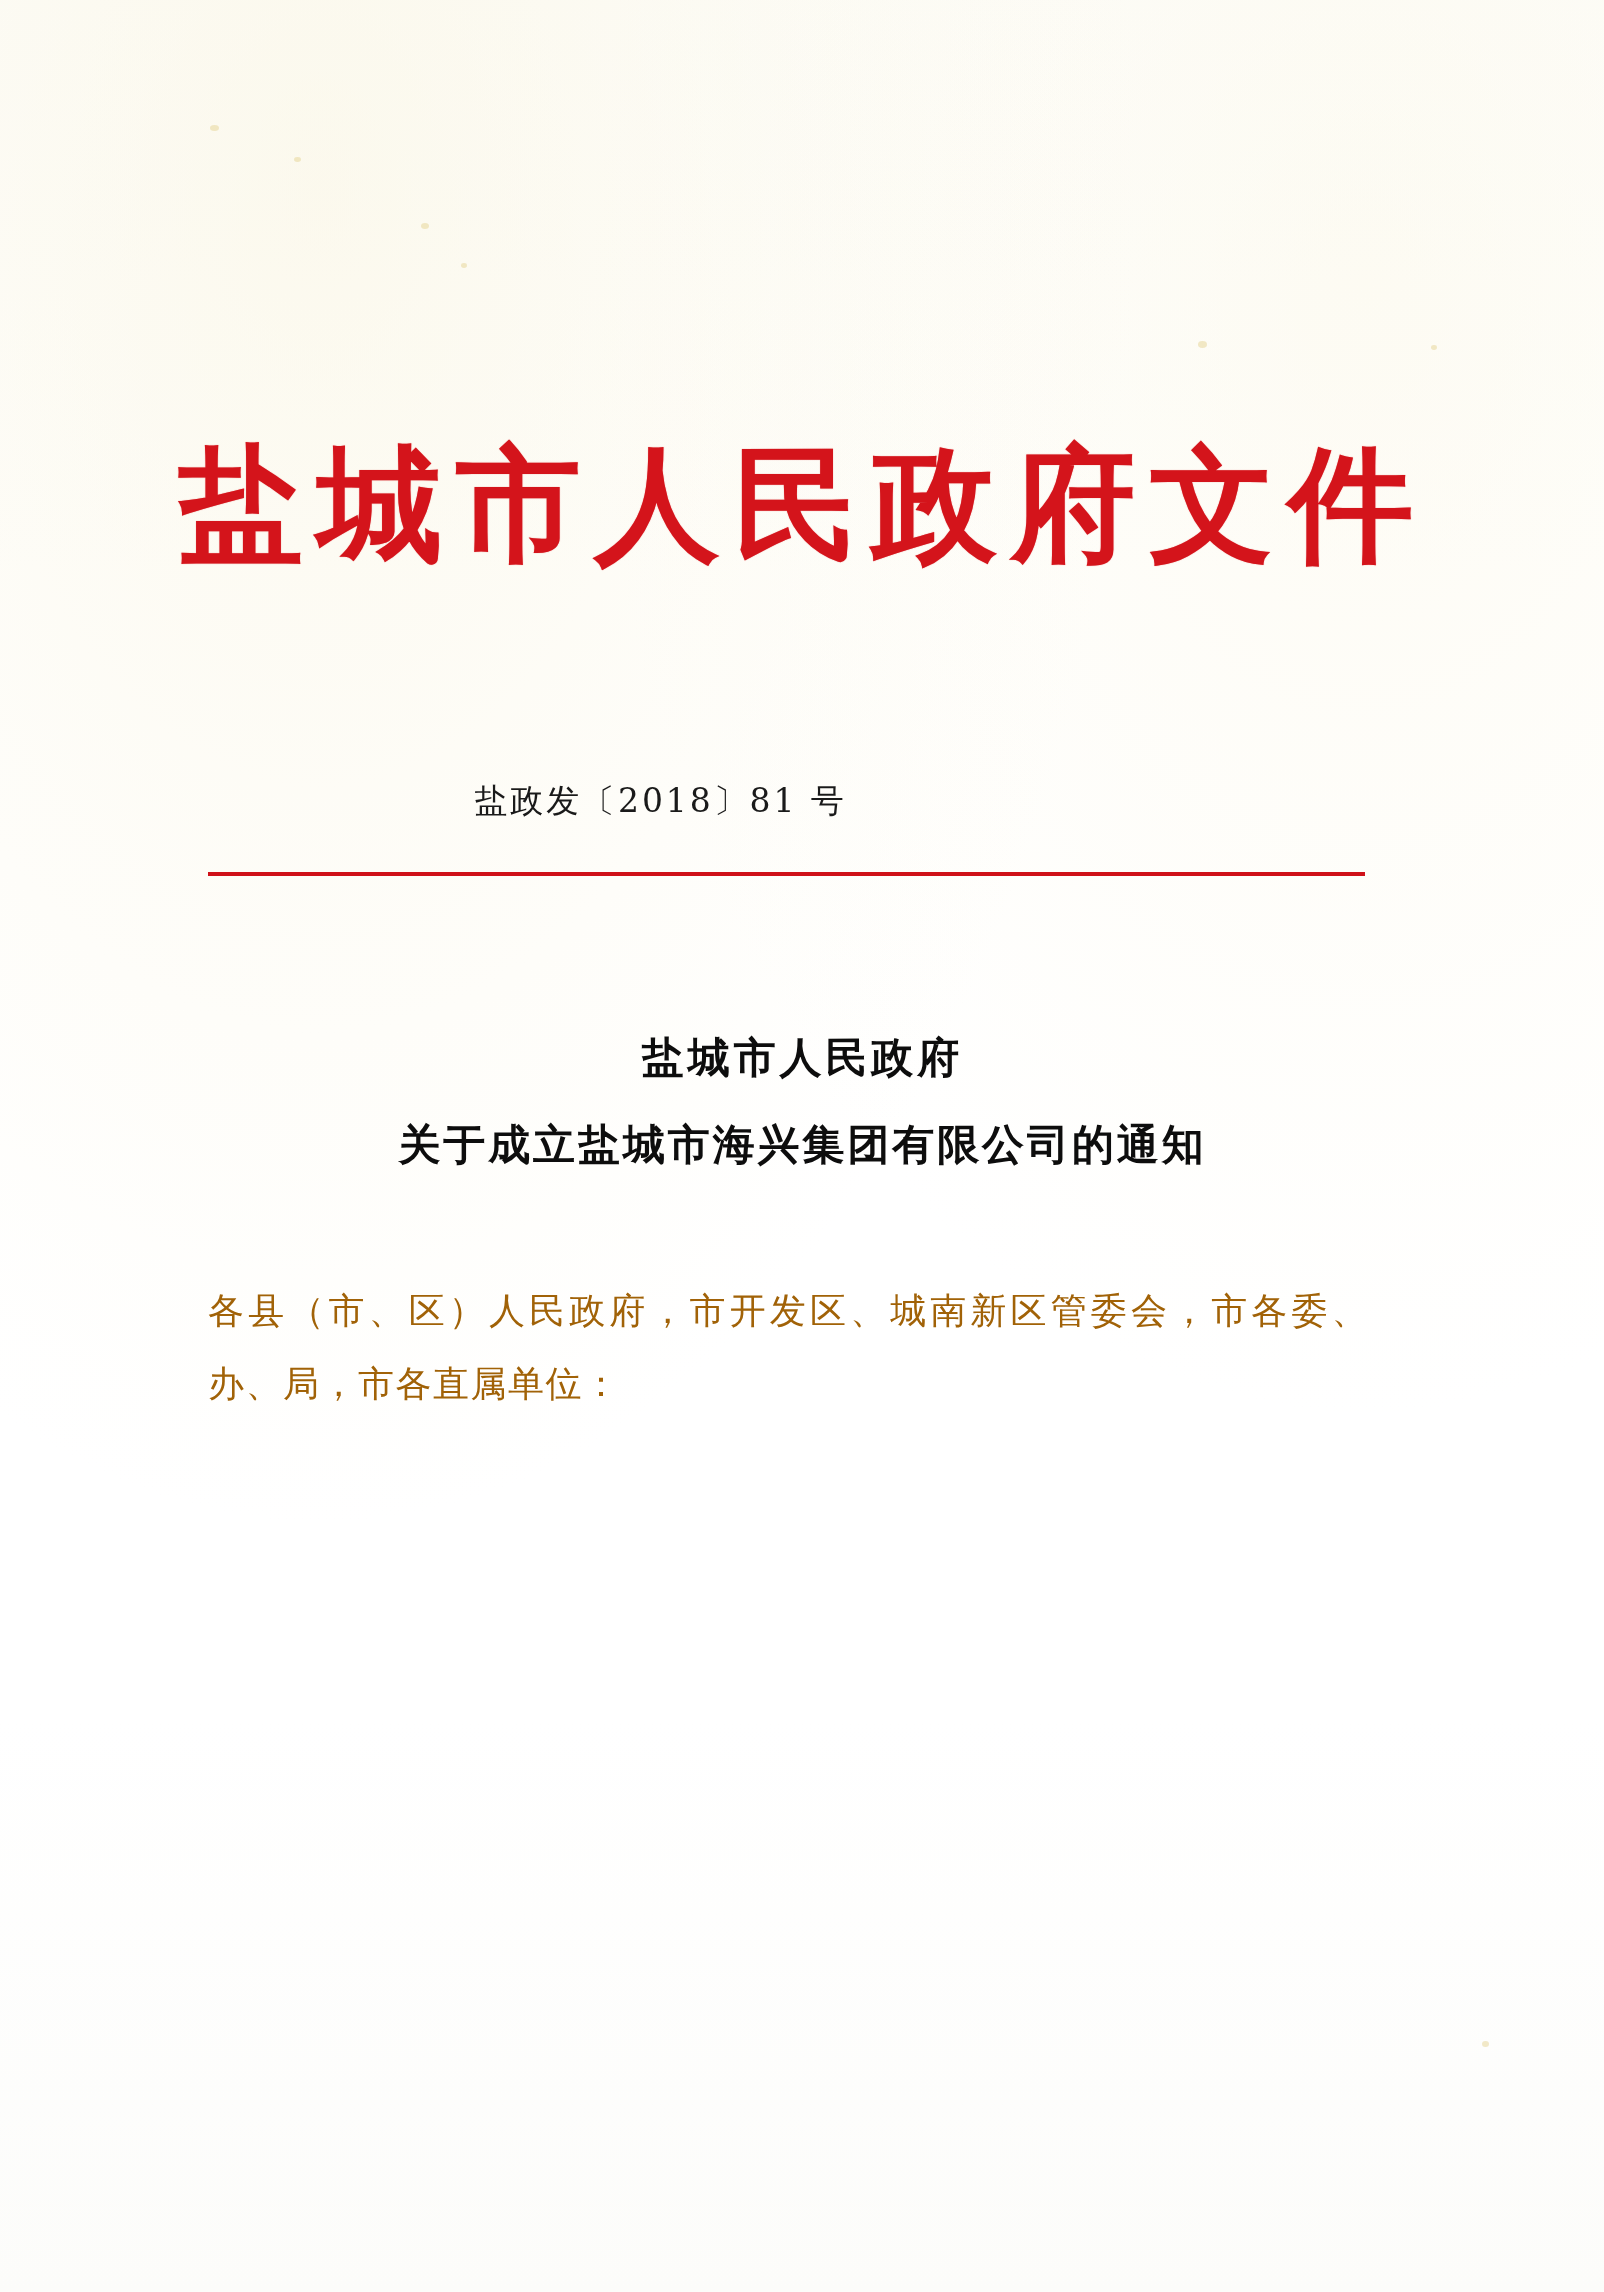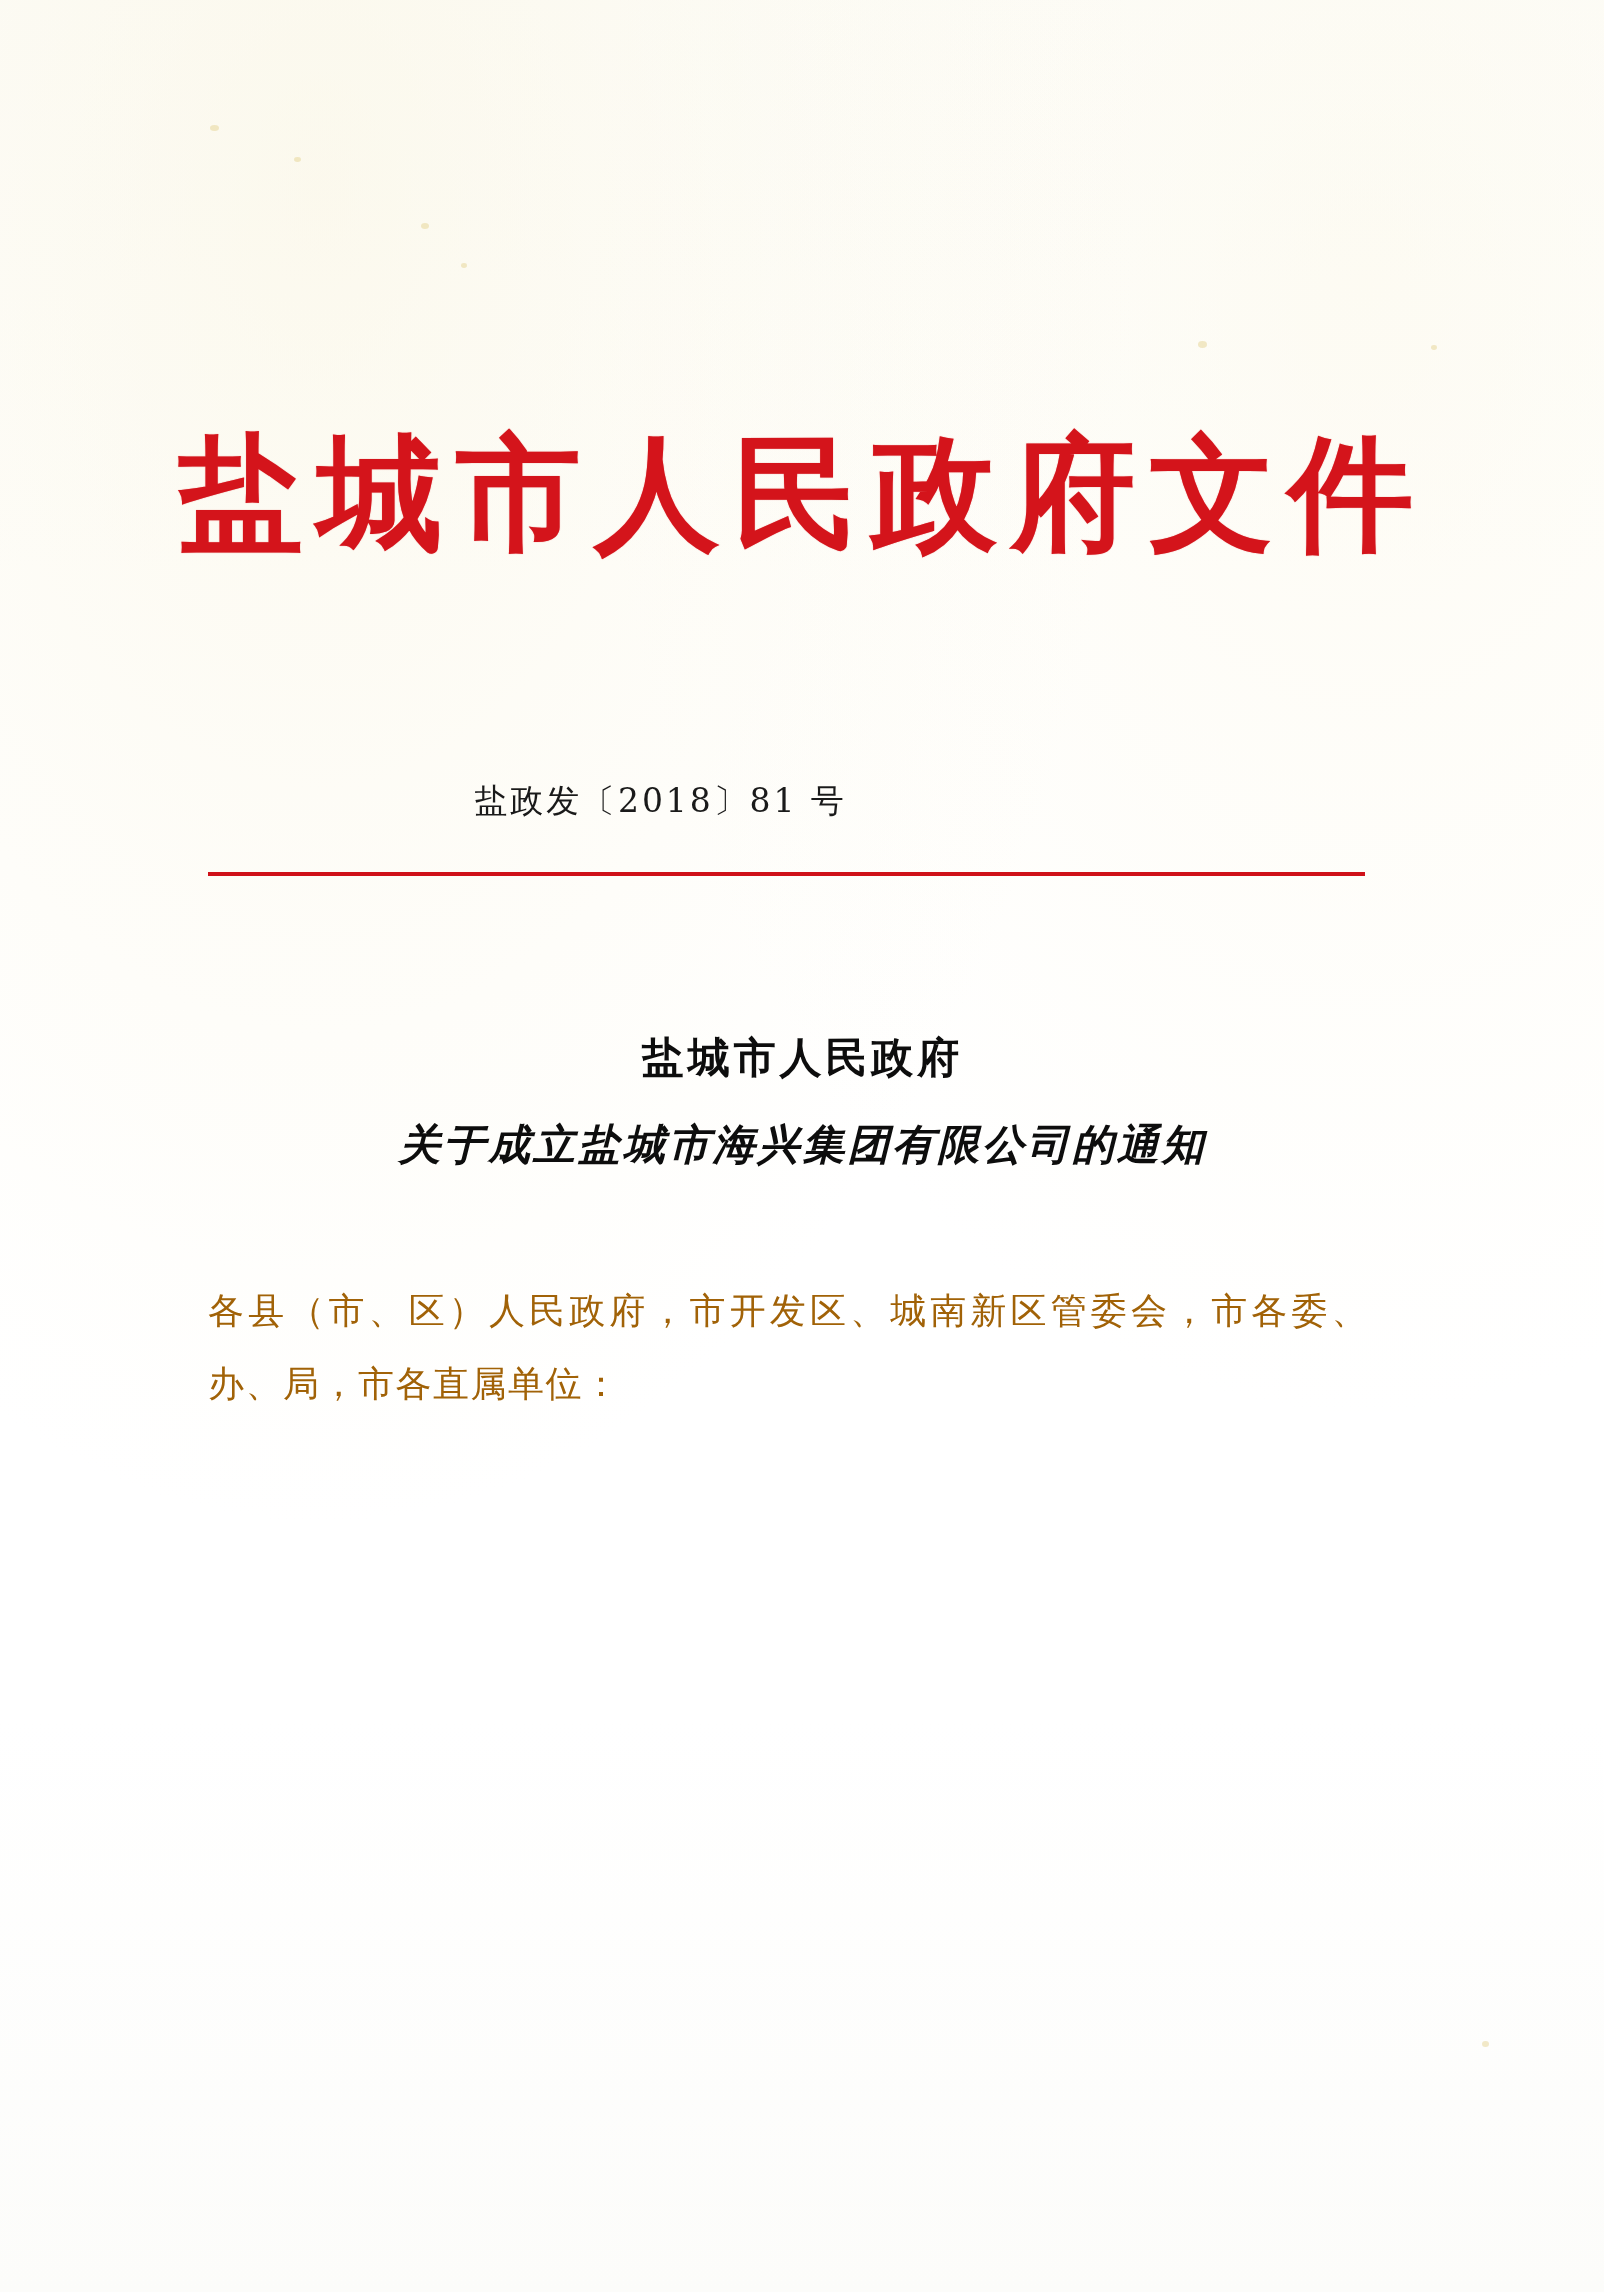--- a/index.html
+++ b/index.html
@@ -44,21 +44,21 @@
   }
 
   
   .masthead {
     position: absolute;
     top: 439px;
     left: 0;
     width: 1605px;
     text-align: center;
     color: #d4141b;
-    font-family: Liberation Mono, monospace;
+    font-family: Liberation Sans, sans-serif;
     font-weight: bold;
     font-size: 125px;
     letter-spacing: 13.7px;
     line-height: 1.05;
     text-shadow: 0 0 1px rgba(212,20,27,0.6);
     white-space: nowrap;
   }
 
   
   .doc-number {
@@ -96,21 +96,20 @@
     font-size: 42px;
     letter-spacing: 3.9px;
     line-height: 1.6;
     text-align: center;
   }
   .title-line2 {
     font-size: 42px;
     letter-spacing: 2.9px;
     line-height: 1.6;
     margin-top: 19.6px;
-    font-style: italic;
   }
 
   
   .body-block {
     position: absolute;
     top: 1274px;
     left: 208px;
     width: 1161px;
     color: #a16207;
     font-size: 36px;

